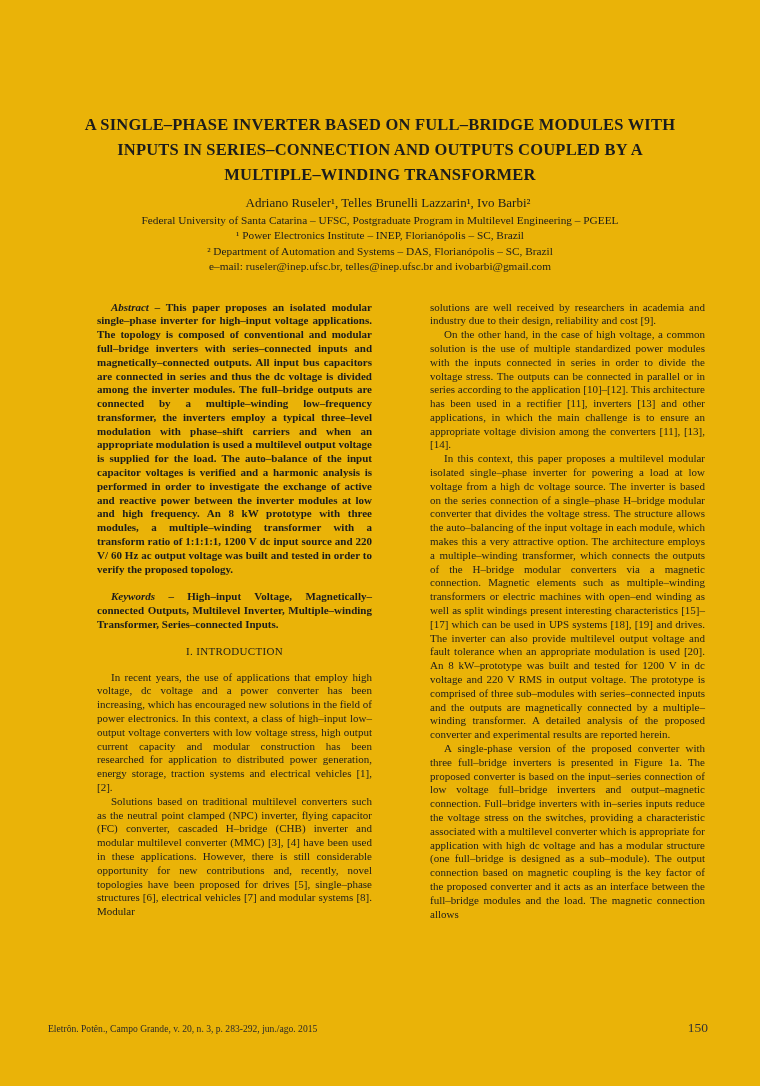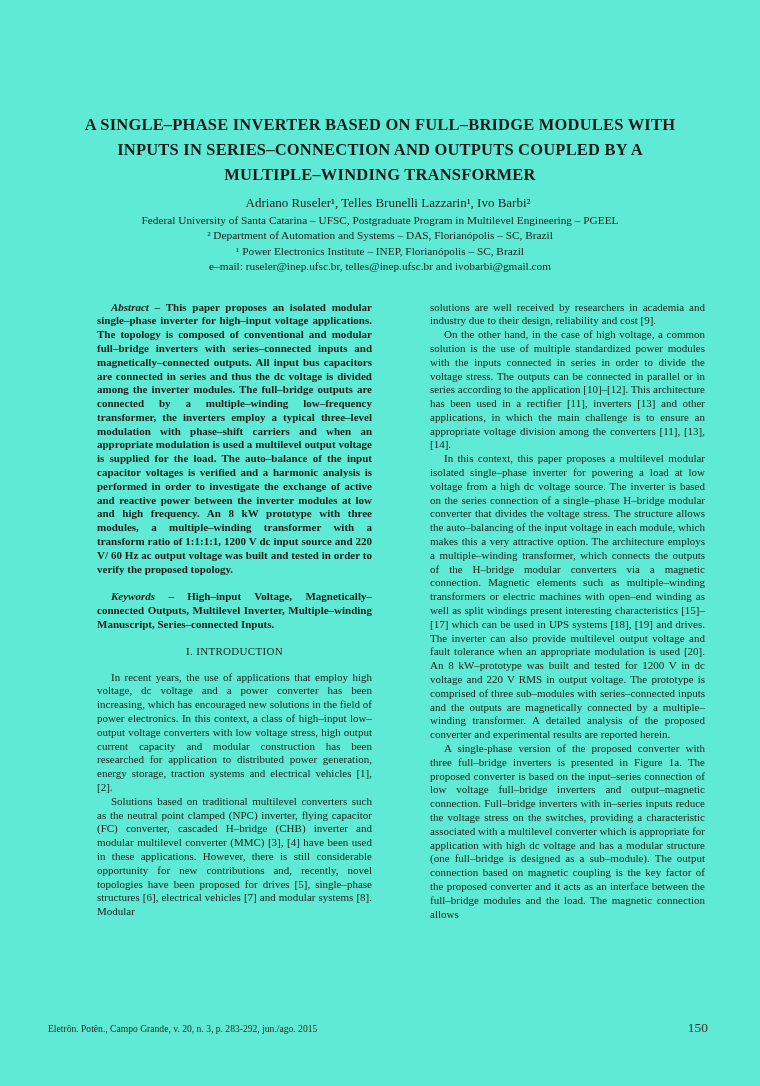--- a/index.html
+++ b/index.html
@@ -1,21 +1,21 @@
 <!DOCTYPE html>
 <html><head>
 <meta charset="utf-8">
 <style>
   html, body { margin: 0; padding: 0; background: #e8e8e8; }
   .page {
     position: relative;
     width: 760px;
     height: 1086px;
     margin: 0 auto;
-    background: #5eead4;
+    background: #eab308;
     color: #1c1c1c;
     font-family: "Liberation Serif", serif;
     overflow: hidden;
   }
   
   .title {
     margin: 112px auto 0 auto;
     max-width: 625px;
     text-align: center;
     font-size: 16.5px;
@@ -89,37 +89,37 @@
 <body>
 
 <div class="page">
 
   <header>
     <h1 class="title">A SINGLE–PHASE INVERTER BASED ON FULL–BRIDGE MODULES WITH INPUTS IN SERIES–CONNECTION AND OUTPUTS COUPLED BY A MULTIPLE–WINDING TRANSFORMER</h1>
 
     <div class="authors">
       <div class="name-line">Adriano Ruseler¹, Telles Brunelli Lazzarin¹, Ivo Barbi²</div>
       <div class="affil-line">Federal University of Santa Catarina – UFSC, Postgraduate Program in Multilevel Engineering – PGEEL</div>
+      <div class="affil-line">¹ Power Electronics Institute – INEP, Florianópolis – SC, Brazil</div>
       <div class="affil-line">² Department of Automation and Systems – DAS, Florianópolis – SC, Brazil</div>
-      <div class="affil-line">¹ Power Electronics Institute – INEP, Florianópolis – SC, Brazil</div>
       <div class="affil-line">e–mail: ruseler@inep.ufsc.br, telles@inep.ufsc.br and ivobarbi@gmail.com</div>
     </div>
   </header>
 
   <main class="columns">
 
     <section class="col left">
       <p class="abstract">
         <span class="lead">Abstract –</span>
         <span>This paper proposes an isolated modular single–phase inverter for high–input voltage applications. The topology is composed of conventional and modular full–bridge inverters with series–connected inputs and magnetically–connected outputs. All input bus capacitors are connected in series and thus the dc voltage is divided among the inverter modules. The full–bridge outputs are connected by a multiple–winding low–frequency transformer, the inverters employ a typical three–level modulation with phase–shift carriers and when an appropriate modulation is used a multilevel output voltage is supplied for the load. The auto–balance of the input capacitor voltages is verified and a harmonic analysis is performed in order to investigate the exchange of active and reactive power between the inverter modules at low and high frequency. An 8 kW prototype with three modules, a multiple–winding transformer with a transform ratio of 1:1:1:1, 1200 V dc input source and 220 V/ 60 Hz ac output voltage was built and tested in order to verify the proposed topology.</span>
       </p>
 
       <p class="keywords">
         <span class="lead">Keywords</span>
-        <span>– High–input Voltage, Magnetically–connected Outputs, Multilevel Inverter, Multiple–winding Manuscript, Series–connected Inputs.</span>
+        <span>– High–input Voltage, Magnetically–connected Outputs, Multilevel Inverter, Multiple–winding Transformer, Series–connected Inputs.</span>
       </p>
 
       <h2 class="section-heading">I. INTRODUCTION</h2>
 
       <p class="indent">In recent years, the use of applications that employ high voltage, dc voltage and a power converter has been increasing, which has encouraged new solutions in the field of power electronics. In this context, a class of high–input low–output voltage converters with low voltage stress, high output current capacity and modular construction has been researched for application to distributed power generation, energy storage, traction systems and electrical vehicles [1], [2].</p>
 
       <p class="indent">Solutions based on traditional multilevel converters such as the neutral point clamped (NPC) inverter, flying capacitor (FC) converter, cascaded H–bridge (CHB) inverter and modular multilevel converter (MMC) [3], [4] have been used in these applications. However, there is still considerable opportunity for new contributions and, recently, novel topologies have been proposed for drives [5], single–phase structures [6], electrical vehicles [7] and modular systems [8]. Modular</p>
 
     </section>
 

